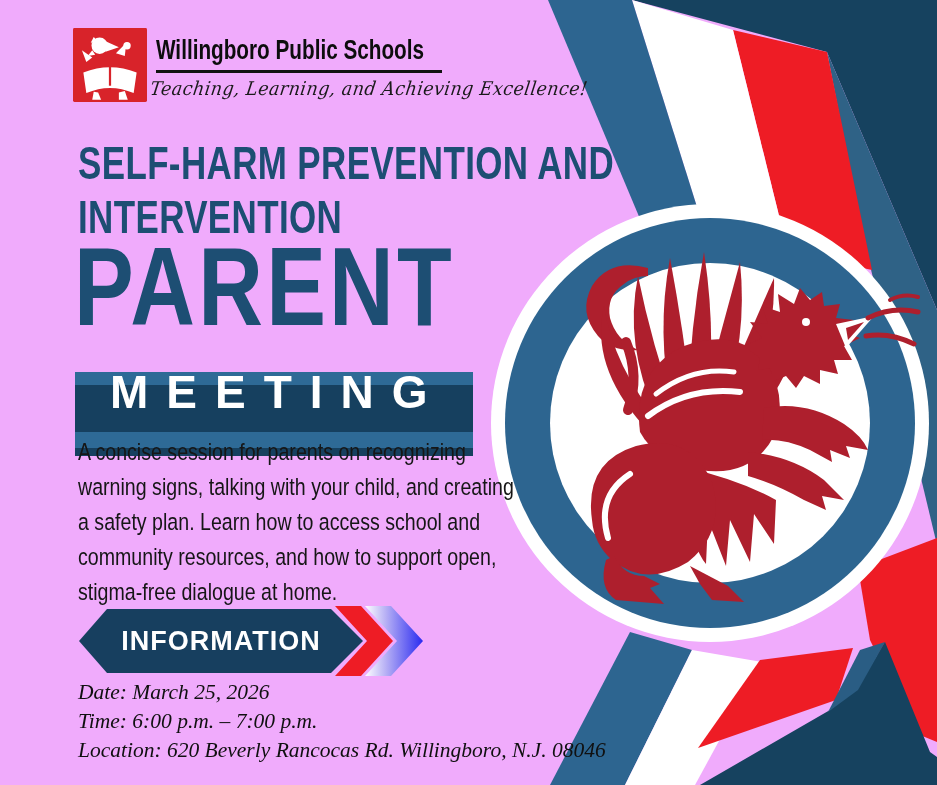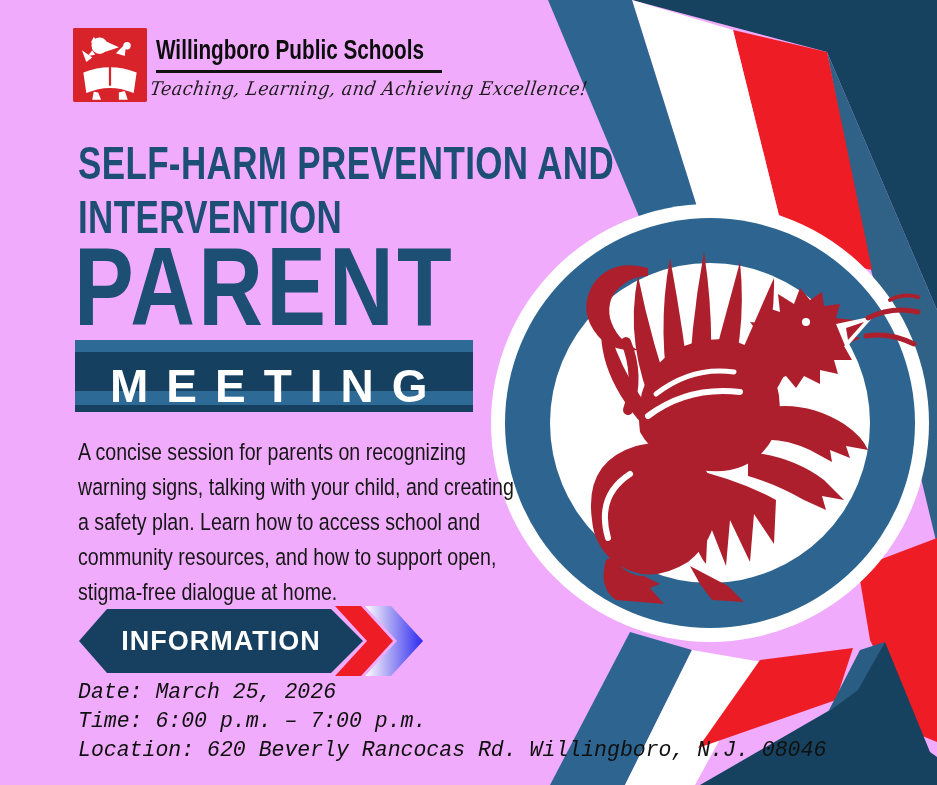--- a/index.html
+++ b/index.html
@@ -23,41 +23,41 @@
   }
 
   
   .headline{position:absolute;left:78px;color:#1d4e73;font-weight:700;font-size:46px;
     white-space:nowrap;line-height:1;transform:scaleX(.76);transform-origin:left top;letter-spacing:.5px;}
   .headline.l1{top:140px;}
   .headline.l2{top:194px;}
   .big-word{position:absolute;left:74px;top:231px;color:#1d4e73;font-weight:700;font-size:112px;
     line-height:1;white-space:nowrap;letter-spacing:4px;transform:scaleX(.8);transform-origin:left top;}
   .meeting-banner{
-    position:absolute;left:75px;top:340px;width:398px;height:72px;
+    position:absolute;left:75px;top:372px;width:398px;height:84px;
     background:linear-gradient(180deg,#2e6a96 0%,#2e6a96 16%,#16405f 16%,#16405f 71%,#2e6a96 71%,#2e6a96 90%,#16405f 90%,#16405f 100%);
-    display:flex;align-items:flex-end;
+    display:flex;align-items:flex-start;
   }
   .meeting-banner span{color:#ffffff;font-weight:700;font-size:46px;letter-spacing:18px;
     padding-left:35px;line-height:1;transform:translateY(-3px);white-space:nowrap;}
 
   
   .description{
     position:absolute;left:78px;top:434px;width:565px;font-size:24.5px;line-height:35px;
     color:#161616;transform:scaleX(.8);transform-origin:left top;letter-spacing:0;
   }
 
   
   .ribbon{position:absolute;left:73px;top:606px;width:352px;height:70px;}
   .ribbon text{font-family:"Liberation Sans",sans-serif;font-weight:700;font-size:27px;
     letter-spacing:1px;fill:#ffffff;}
 
   
   .details{
-    position:absolute;left:78px;top:678px;font-family:Liberation Mono, monospace;font-style:italic;
+    position:absolute;left:78px;top:678px;font-family:Liberation Serif, serif;font-style:italic;
     font-size:21.5px;line-height:29px;color:#101010;white-space:nowrap;
   }
 </style>
 </head>
 <body>
 
 <div class="canvas">
 
   <svg class="art" viewBox="0 0 937 785" aria-hidden="true">
 

